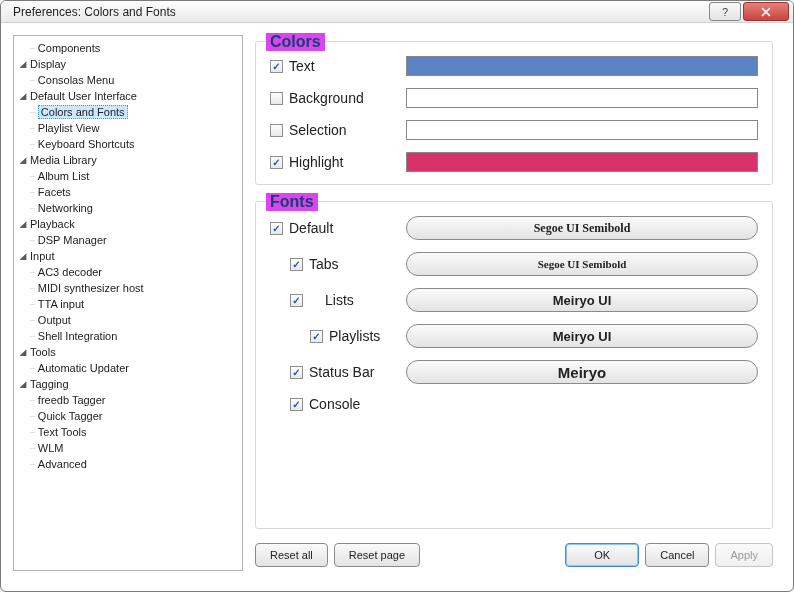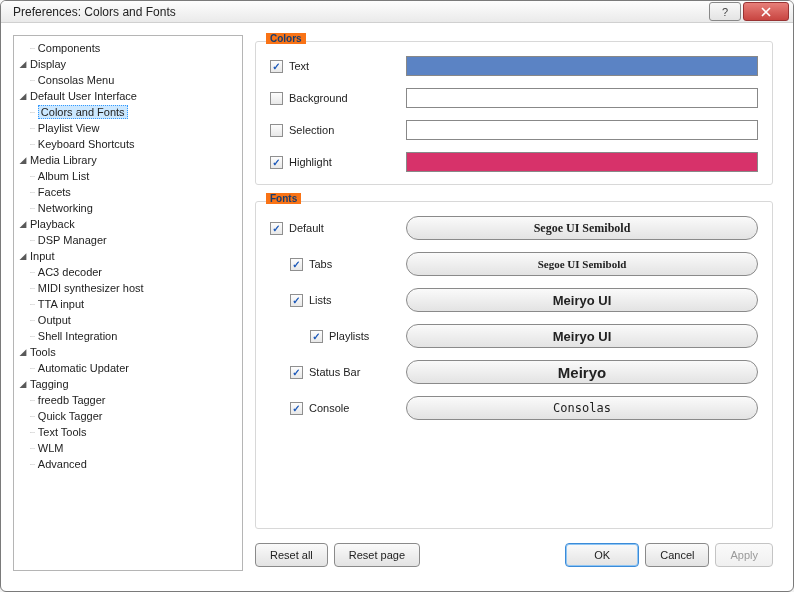--- a/index.html
+++ b/index.html
@@ -15,24 +15,24 @@
   .tree-panel { width: 230px; border: 1px solid #b5b5b5; background: #fff; padding: 4px 2px; overflow: hidden; }
   .tree-panel ul { list-style: none; margin: 0; padding: 0; }
   .tree-panel li { font-size: 11px; color: #222; white-space: nowrap; }
   .tree-row { display: flex; align-items: center; height: 16px; padding-right: 4px; cursor: default; }
   .tree-row .toggle { width: 14px; text-align: center; color: #595959; font-size: 9px; }
   .tree-row .dots { color: #999; letter-spacing: 0; font-size: 8px; display: inline-block; padding-right: 3px;}
   .tree-row.selected .label { background: #cce8ff; border: 1px dotted #3399ff; padding: 0 2px; }
   .tree-children { padding-left: 16px; }
   .right-panel { flex: 1; display: flex; flex-direction: column; }
   .groupbox { border: 1px solid #d8d8d8; border-radius: 3px; margin: 6px 8px 10px 0; padding: 10px 14px 10px 14px; position: relative; }
-  .groupbox-title { position: absolute; top: -9px; left: 10px; background: #f97316; padding: 0 4px; font-size: 10px; font-weight: bold; color: #1a3e6e; }
+  .groupbox-title { position: absolute; top: -9px; left: 10px; background: #d946ef; padding: 0 4px; font-size: 16px; font-weight: bold; color: #1a3e6e; }
   .color-row, .font-row { display: flex; align-items: center; margin: 4px 0 12px 0; }
   .color-row:last-child, .font-row:last-child { margin-bottom: 2px; }
-  .cb-label { display: flex; align-items: center; font-size: 11px; color: #222; width: 130px; }
+  .cb-label { display: flex; align-items: center; font-size: 14px; color: #222; width: 130px; }
   .cb { width: 13px; height: 13px; border: 1px solid #8f8f8f; background: linear-gradient(to bottom,#fdfdfd,#e8e8e8); margin-right: 6px; display:inline-flex; align-items:center; justify-content:center; font-size:10px; color:#1a57b8; }
   .cb.checked::after { content: "✓"; font-weight:bold; }
   .swatch { flex: 1; height: 20px; border: 1px solid #888; margin-left: 6px; }
   .font-btn { flex: 1; height: 24px; border: 1px solid #8a8a8a; border-radius: 12px; background: linear-gradient(to bottom,#fafafa,#e3e3e3); margin-left: 6px; display:flex; align-items:center; justify-content:center; font-size:12px; color:#222; }
   .indent-1 { padding-left: 20px; }
   .indent-2 { padding-left: 40px; }
   .button-bar { display: flex; align-items: center; gap: 6px; padding: 4px 8px 4px 0; }
   .button-bar .spacer { flex: 1; }
   .btn { height: 24px; border: 1px solid #8a8a8a; border-radius: 4px; background: linear-gradient(to bottom,#fafafa,#e3e3e3); font-size: 11px; padding: 0 14px; display:flex; align-items:center; justify-content:center; color:#222; }
   .btn.default { border: 1px solid #3b8bd8; box-shadow: inset 0 0 0 1px #8ec5f4; padding: 0 28px; }
@@ -303,21 +303,21 @@
           <div class="font-btn" style="font-family:'Segoe UI';font-weight:600;">Segoe UI Semibold</div>
         </div>
         <div class="font-row indent-1">
           <label class="cb-label" style="width:110px;">
               <span class="cb checked"></span>
               <span>Tabs</span>
             </label>
           <div class="font-btn" style="font-family:'Segoe UI';font-weight:600;font-size:11px;">Segoe UI Semibold</div>
         </div>
         <div class="font-row indent-1">
-          <label class="cb-label" style="width:110px;">
+          <label class="cb-label" style="width:110px;gap:16px;">
               <span class="cb checked"></span>
               <span>Lists</span>
             </label>
           <div class="font-btn" style="font-family:'Meiryo UI','Meiryo',sans-serif;font-weight:bold;font-size:13px;">Meiryo UI</div>
         </div>
         <div class="font-row indent-2">
           <label class="cb-label" style="width:90px;">
               <span class="cb checked"></span>
               <span>Playlists</span>
             </label>
@@ -328,21 +328,20 @@
               <span class="cb checked"></span>
               <span>Status Bar</span>
             </label>
           <div class="font-btn" style="font-family:'Meiryo',sans-serif;font-weight:bold;font-size:15px;">Meiryo</div>
         </div>
         <div class="font-row indent-1">
           <label class="cb-label" style="width:110px;">
               <span class="cb checked"></span>
               <span>Console</span>
             </label>
-          <div class="font-btn" style="font-family:Consolas,monospace;font-size:12px;">Consolas</div>
         </div>
       </div>
 
       <div class="button-bar">
         <div class="btn">Reset all</div>
         <div class="btn">Reset page</div>
         <div class="spacer"></div>
         <div class="btn default">OK</div>
         <div class="btn">Cancel</div>
         <div class="btn disabled">Apply</div>

